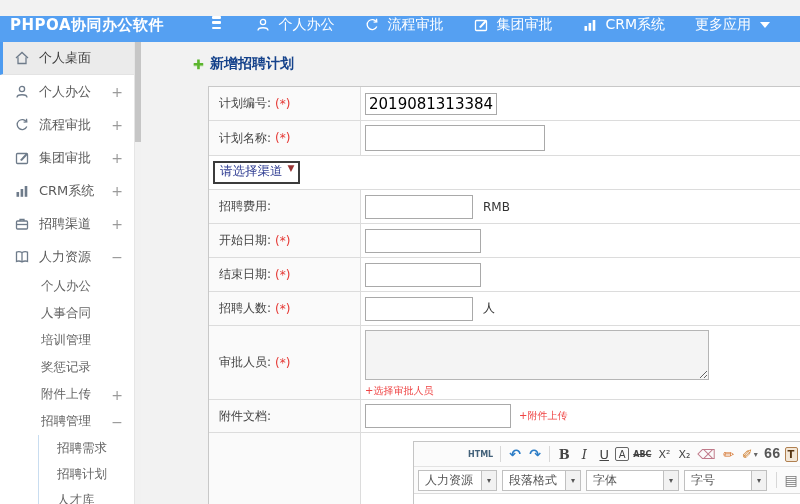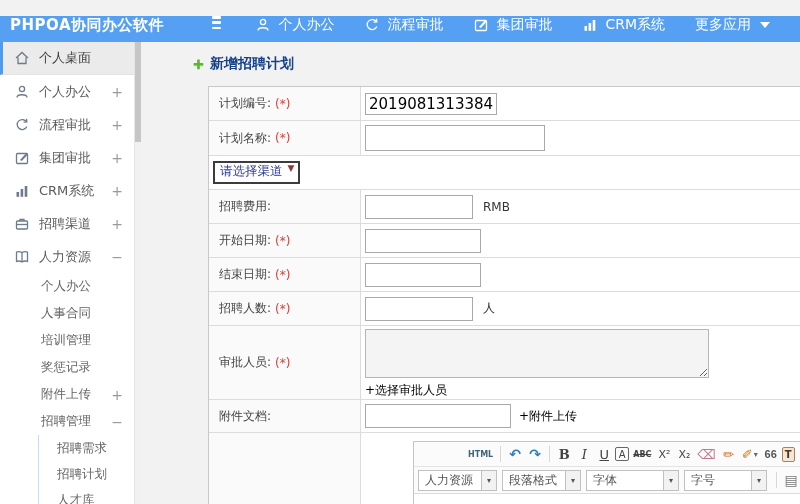--- a/index.html
+++ b/index.html
@@ -46,21 +46,21 @@
   .req { color:#e53935; margin-left:4px; }
   .tfield { flex:1; display:flex; align-items:center; padding-left:4px; font-size:12px; color:#333; }
   .tfield input, .tfield textarea { border:1px solid #a9a9a9; background:#fff; font-family:inherit; outline:none; }
   .inp-no   { width:132px; height:22px; font-size:15px; padding:0 3px; }
   .inp-name { width:180px; height:26px; font-size:14px; padding:0 3px; }
   .inp-fee  { width:108px; height:24px; font-size:13px; padding:0 3px; }
   .inp-date { width:116px; height:24px; font-size:13px; padding:0 3px; }
   .inp-num  { width:108px; height:24px; font-size:13px; padding:0 3px; }
   .inp-file { width:146px; height:24px; font-size:13px; padding:0 3px; }
   .suffix { margin-left:10px; color:#333; font-size:12px; }
-  .blue-link { color:#000000; font-size:12px; text-decoration:none; cursor:pointer; }
+  .blue-link { color:#ef4444; font-size:10px; text-decoration:none; cursor:pointer; }
 
   .channel-select { display:inline-flex; height:23px; border:2px solid #3c3c3c; background:#fff;
                     padding:0 4px 0 5px; cursor:pointer; }
   .channel-select .sel-text { color:#2b3990; font-size:12.5px; }
   .channel-select .sel-caret { color:#993333; font-size:9px; margin-left:5px; }
 
   .approver-cell { flex-direction:column; align-items:flex-start; justify-content:center; padding-top:3px; }
   .approver-cell textarea { width:344px; height:50px; background:#f4f4f4; border:1px solid #b5b5b5; resize:both; }
   .approver-cell .blue-link { margin-top:4px; }
 
@@ -79,21 +79,21 @@
   .b-bold { font-family:"DejaVu Serif","Liberation Serif",serif; font-weight:bold; }
   .b-italic { font-family:"DejaVu Serif","Liberation Serif",serif; font-style:italic; }
   .b-under { text-decoration:underline; }
   .b-fontbox { border:1px solid #666; font-size:10px; height:14px; min-width:14px; }
   .b-strike { font-size:8px; font-weight:bold; text-decoration:line-through; }
   .b-supsub { font-size:11px; }
   .b-eraser { color:#c07a8a; font-size:13px; }
   .b-brush { color:#d2691e; font-size:13px; }
   .b-painter { color:#cc7722; font-size:13px; }
   .b-caret { font-size:8px; color:#666; margin-left:1px; }
-  .b-quote { font-family:Liberation Sans, sans-serif; font-weight:bold; color:#555; font-size:11px; }
+  .b-quote { font-family:Liberation Mono, monospace; font-weight:bold; color:#555; font-size:14px; }
   .b-paste { border:1px solid #b08050; background:#f3e7d7; font-size:10px; font-weight:bold; color:#553311; height:15px; min-width:13px; }
   .b-fcolor { flex-direction:column; line-height:10px; }
   .b-fcolor .fc-a { font-size:12px; font-weight:bold; }
   .b-fcolor .fc-bar { display:block; width:12px; height:3px; background:#d23; }
   .ed-select { display:inline-flex; align-items:stretch; border:1px solid #c0c0c0; background:#fff; height:21px; margin-right:5px; cursor:pointer; }
   .ed-select .sel-label { display:flex; align-items:center; padding:0 6px; font-size:12px; color:#555; min-width:62px; }
   .ed-select .sel-btn { display:flex; align-items:center; justify-content:center; width:15px; border-left:1px solid #c0c0c0; background:#f2f2f2; font-size:8px; color:#555; }
   .b-align { color:#777; font-size:14px; }
   .ed-content { height:22px; background:#fff; cursor:text; }
 </style>

